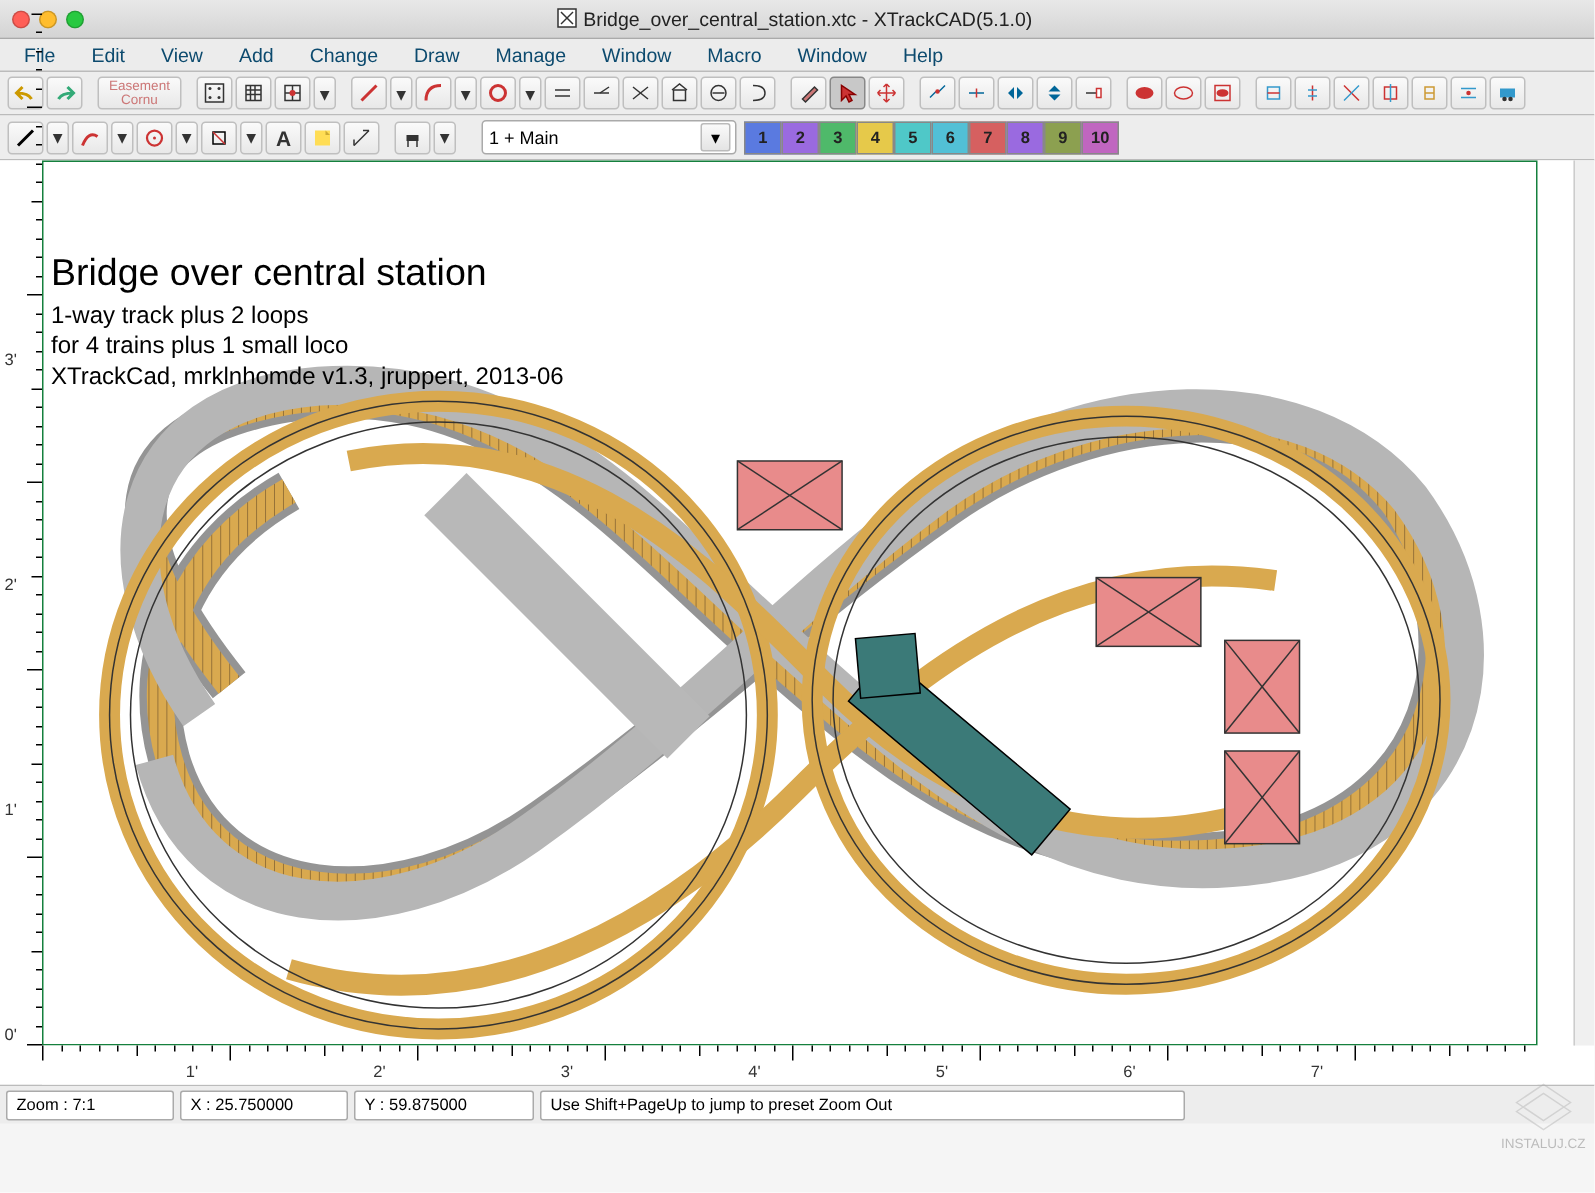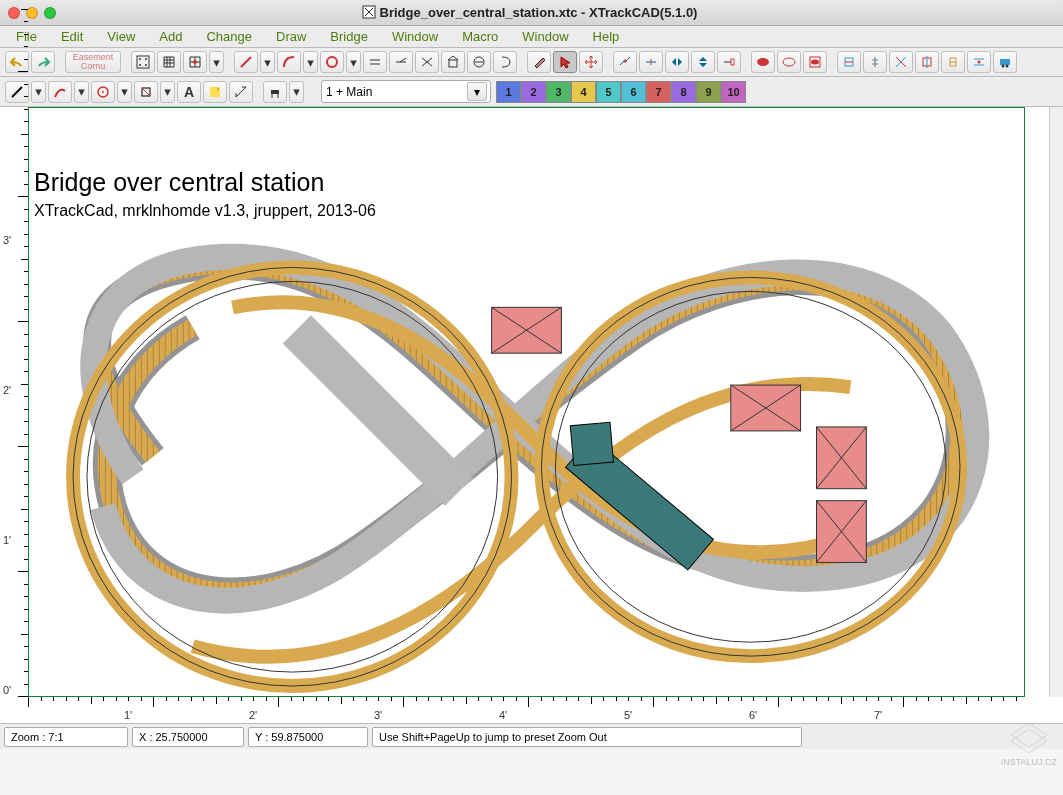--- a/index.html
+++ b/index.html
@@ -1,24 +1,24 @@
 <!DOCTYPE html>
 <html><head>
 <meta charset="utf-8">
 <style>
   * { box-sizing: border-box; margin:0; padding:0; }
   body { font-family: sans-serif; font-size: 13px; background:#f5f5f5; width:1063px; height:795px; overflow:hidden; position:relative; }
-  .titlebar { height:26px; background:linear-gradient(#e8e8e8,#d4d4d4); display:flex; align-items:center; border-bottom:1px solid #aaa;font-weight:bold; }
+  .titlebar { height:26px; background:linear-gradient(#e8e8e8,#d4d4d4); display:flex; align-items:center; border-bottom:1px solid #aaa; }
   .traffic { display:flex; gap:6px; padding-left:8px; }
   .traffic span { width:12px; height:12px; border-radius:50%; display:block; border:1px solid rgba(0,0,0,.2); }
   .t-close{background:#ff5f57}.t-min{background:#ffbd2e}.t-max{background:#28c940}
   .title { flex:1; text-align:center; font-size:13px; color:#222; }
   .title svg{vertical-align:-2px;margin-right:4px}
   .menubar { height:22px; background:#ececec; display:flex; align-items:center; padding:0 6px; gap:4px; border-bottom:1px solid #bbb; }
-  .menubar .item { padding:2px 10px; font-size:13px; color:#4d7c0f; }
+  .menubar .item { padding:2px 10px; font-size:13px; color:#0c4a6e; }
   .toolbar { background:#ededed; border-bottom:1px solid #bbb; padding:3px 5px; display:flex; flex-wrap:wrap; gap:2px; align-items:center; }
   .tb-btn { width:24px; height:22px; border:1px solid #bfbfbf; background:linear-gradient(#fafafa,#e8e8e8); border-radius:3px; display:flex; align-items:center; justify-content:center; font-size:13px; position:relative;color:#333}
   .tb-btn.dd{width:15px}
   .tb-btn svg{pointer-events:none}
   .tb-sep { width:6px; height:22px; }
   .tb-btn.easement{width:56px;font-size:9px;color:#c77;text-align:center;line-height:1}
   .tb-btn.pressed{background:#c8c8c8;border-color:#888}
   .toolbar2 { background:#ededed; border-bottom:1px solid #bbb; padding:3px 5px; display:flex; gap:2px; align-items:center; }
   .lay-combo{width:170px;height:23px;border:1px solid #aaa;background:#fff;font-size:12px;padding:2px 4px;margin-left:3px;border-radius:3px;display:flex;align-items:center;position:relative}
   .lay-combo .arr{position:absolute;right:3px;width:20px;height:19px;border:1px solid #bbb;background:linear-gradient(#fafafa,#e4e4e4);border-radius:2px;display:flex;align-items:center;justify-content:center}
@@ -60,21 +60,21 @@
   <div style="width:60px"></div>
 </div>
 
 <div class="menubar">
   <span class="item">File</span>
   <span class="item">Edit</span>
   <span class="item">View</span>
   <span class="item">Add</span>
   <span class="item">Change</span>
   <span class="item">Draw</span>
-  <span class="item">Bridge</span>
+  <span class="item">Manage</span>
   <span class="item">Window</span>
   <span class="item">Macro</span>
   <span class="item">Window</span>
   <span class="item">Help</span>
 </div>
 
 <div class="toolbar">
   <button class="tb-btn">
       <svg width="16" height="12">
         <path d="M6,2 L2,6 L6,10 M2,6 Q10,6 12,10" fill="none" stroke="#c90" stroke-width="2"></path>
@@ -457,20 +457,22 @@
         <rect x="786" y="320" width="50" height="62"></rect>
         <line x1="786" y1="320" x2="836" y2="382" stroke="#333"></line>
           <line x1="836" y1="320" x2="786" y2="382" stroke="#333"></line>
         <rect x="786" y="394" width="50" height="62"></rect>
         <line x1="786" y1="394" x2="836" y2="456" stroke="#333"></line>
           <line x1="836" y1="394" x2="786" y2="456" stroke="#333"></line>
       </g>
     </svg>
     <div class="titleblock">
       <h1>Bridge over central station</h1>
+      <div>1-way track plus 2 loops</div>
+      <div>for 4 trains plus 1 small loco</div>
       <div>XTrackCad, mrklnhomde v1.3, jruppert, 2013-06</div>
     </div>
   </div>
   <div class="ruler-h" id="ruler-h">
       <div class="tick" style="left: 0px; top: 0px; width: 1px; height: 10px;"></div>
       <div class="tick" style="left: 12.5px; top: 0px; width: 1px; height: 4px;"></div>
       <div class="tick" style="left: 25px; top: 0px; width: 1px; height: 4px;"></div>
       <div class="tick" style="left: 37.5px; top: 0px; width: 1px; height: 4px;"></div>
       <div class="tick" style="left: 50px; top: 0px; width: 1px; height: 4px;"></div>
       <div class="tick" style="left: 62.5px; top: 0px; width: 1px; height: 7px;"></div>
@@ -552,21 +554,21 @@
       <div class="lbl" style="left: 225px;">2'</div>
       <div class="lbl" style="left: 350px;">3'</div>
       <div class="lbl" style="left: 475px;">4'</div>
       <div class="lbl" style="left: 600px;">5'</div>
       <div class="lbl" style="left: 725px;">6'</div>
       <div class="lbl" style="left: 850px;">7'</div>
     </div>
 </div>
 
 <div class="status">
-  <div class="cell" style="width:124px">Zoom : 7:1</div>
+  <div class="cell" style="width:112px">Zoom : 7:1</div>
   <div class="cell" style="width:112px">X : 25.750000</div>
   <div class="cell" style="width:120px">Y : 59.875000</div>
   <div class="cell" style="flex:1;max-width:430px">Use Shift+PageUp to jump to preset Zoom Out</div>
 </div>
 
 <div class="watermark">
   <svg width="50" height="40">
       <g transform="translate(25,20)">
         <path d="M-18,0 L0,-12 L18,0 L0,12z M-18,6 L0,-6 L18,6 L0,18z" fill="none" stroke="#aaa"></path>
       </g>

